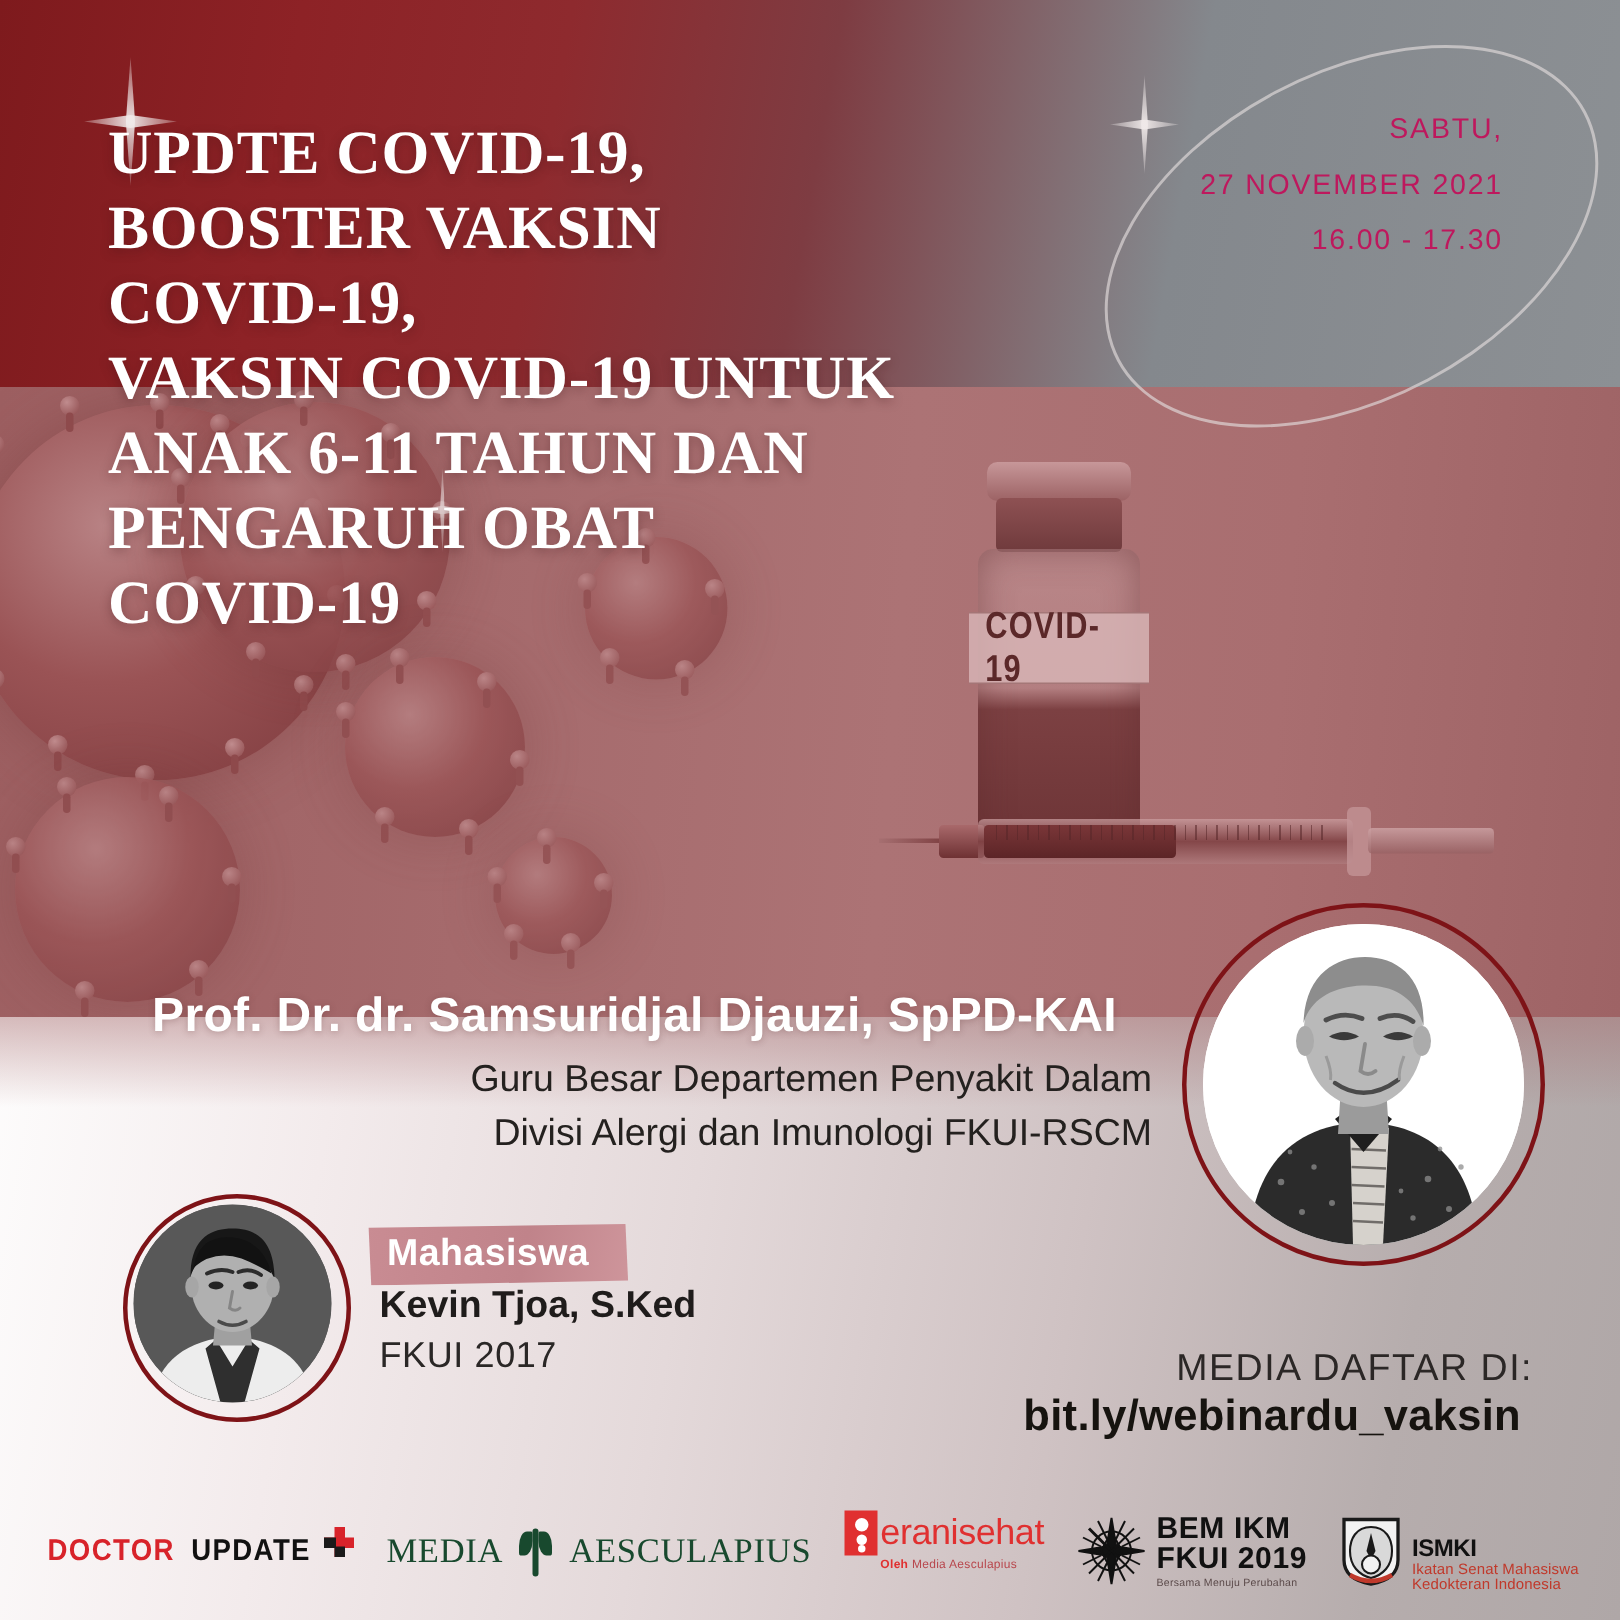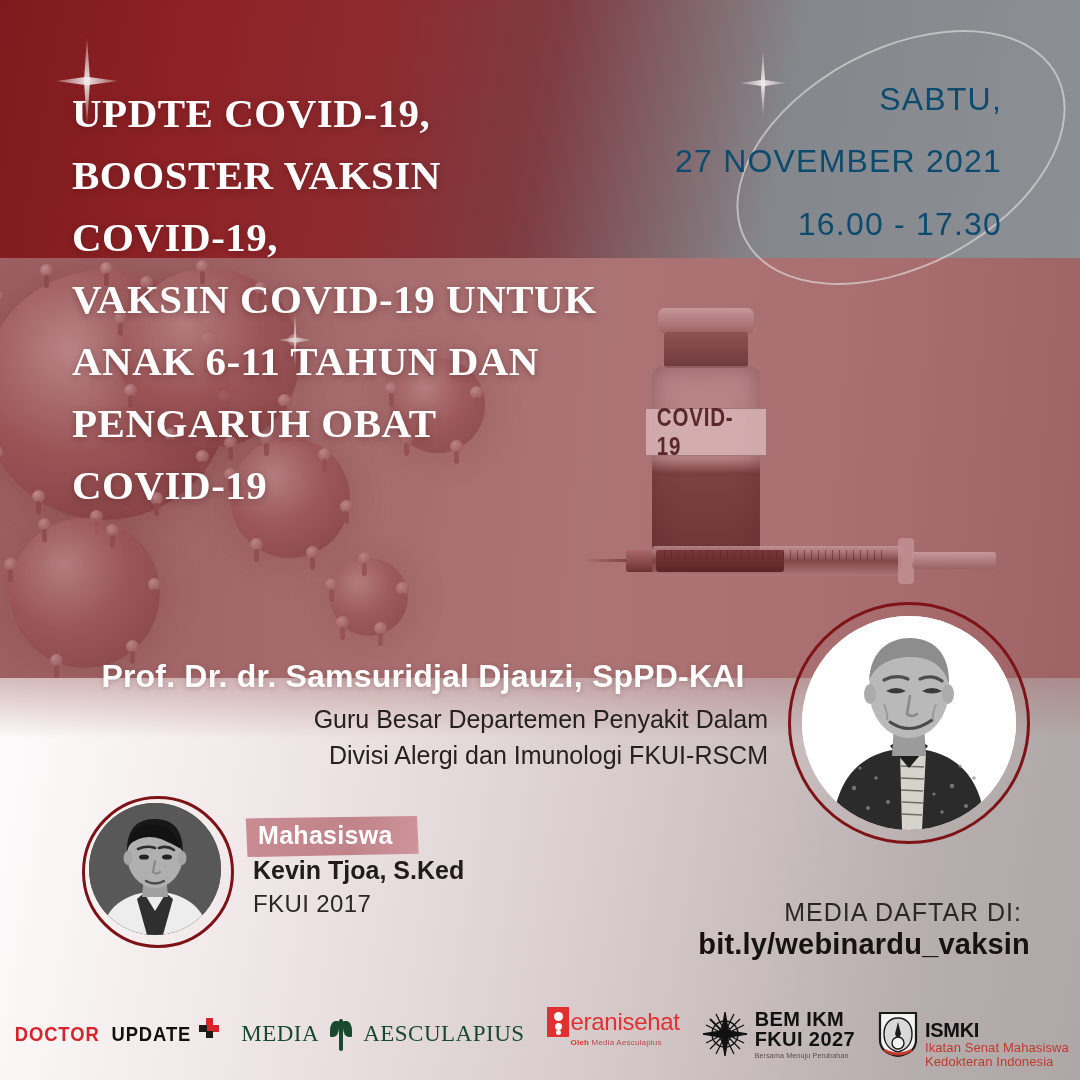--- a/index.html
+++ b/index.html
@@ -207,30 +207,30 @@
     width: 660px;
     font-family: "Liberation Serif", "DejaVu Serif", serif;
     font-weight: bold;
     font-size: 41px;
     line-height: 1.22;
     letter-spacing: 0.5px;
     color: #FFFFFF;
     text-transform: uppercase;
     text-shadow: 0 2px 7px rgba(60,18,20,.35);
   }
-  .title div { white-space: nowrap; margin-top: 12px; }
+  .title div { white-space: nowrap; }
 
   
   .datetime {
     position: absolute;
     right: 78px; top: 68px;
     width: 330px;
     text-align: right;
-    color: #0c4a6e;
-    font-size: 32px;
+    color: #be185d;
+    font-size: 19px;
     line-height: 1.95;
     letter-spacing: 1.2px;
   }
 
   
   .speaker-name {
     position: absolute;
     left: 78px; top: 658px;
     width: 690px;
     text-align: center;
@@ -317,21 +317,21 @@
   
   .reg-label {
     position: absolute;
     right: 58px; top: 898px;
     font-size: 25px;
     letter-spacing: 1px;
     color: #2B2726;
   }
   .reg-link {
     position: absolute;
-    right: 50px; top: 928px;
+    right: 66px; top: 928px;
     font-size: 29px;
     font-weight: bold;
     color: #16130F;
     letter-spacing: .2px;
   }
 
   
   .logos {
     position: absolute;
     left: 0; top: 1002px;
@@ -410,23 +410,23 @@
   .bem-l1, .bem-l2 {
     font-family: "Liberation Sans Narrow", "Liberation Sans", sans-serif;
     font-weight: bold; font-size: 20px; color: #111; letter-spacing: .4px;
   }
   .bem-l3 { font-size: 7px; color: #5B4A4A; letter-spacing: .2px; margin-top: 2px; }
 
   .logo-ismki { gap: 6px; }
   .ismki-shield { position: relative; width: 42px; height: 48px; }
   .ismki-text { line-height: 1.05; }
   .ismki-name {
-    font-weight: bold; font-size: 20px; color: #111; letter-spacing: -.3px; margin-top: 20px;
-  }
-  .ismki-sub { font-size: 13px; color: #C0392B; letter-spacing: .1px; }
+    font-weight: bold; font-size: 16px; color: #111; letter-spacing: -.3px; margin-top: 20px;
+  }
+  .ismki-sub { font-size: 10px; color: #C0392B; letter-spacing: .1px; }
 </style>
 </head>
 <body>
 
 <div class="poster">
 
   <div class="band-top"></div>
 
   <div class="band-photo">
     <div class="virus virus-a">
@@ -688,21 +688,21 @@
               <path d="M42 32 L30 26"></path>
             <path d="M14 3 L20 15"></path>
               <path d="M32 3 L26 15"></path>
             <path d="M14 43 L20 31"></path>
               <path d="M32 43 L26 31"></path>
           </g>
         </svg>
       </span>
       <span class="bem-text">
         <div class="bem-l1">BEM IKM</div>
-        <div class="bem-l2">FKUI 2027</div>
+        <div class="bem-l2">FKUI 2019</div>
         <div class="bem-l3">Bersama Menuju Perubahan</div>
       </span>
     </div>
 
     <div class="logo logo-ismki">
       <span class="ismki-shield">
         <svg width="42" height="48" viewBox="0 0 42 48">
           <path d="M3 3 H39 V30 Q39 43 21 46 Q3 43 3 30 Z" fill="#f2f2f2" stroke="#1a1a1a" stroke-width="2.2"></path>
           <path d="M21 8 C31 8 35 16 35 24 C35 34 29 40 21 42 C13 40 7 34 7 24 C7 16 11 8 21 8 Z" fill="#d9d9d9" stroke="#1a1a1a" stroke-width="1.4"></path>
           <path d="M21 12 L24 24 L21 30 L18 24 Z" fill="#1a1a1a"></path>

